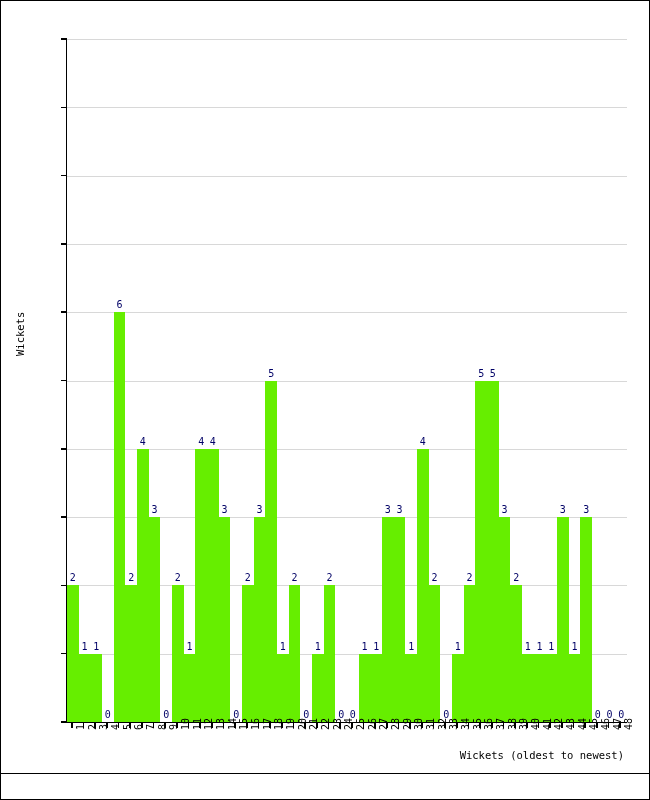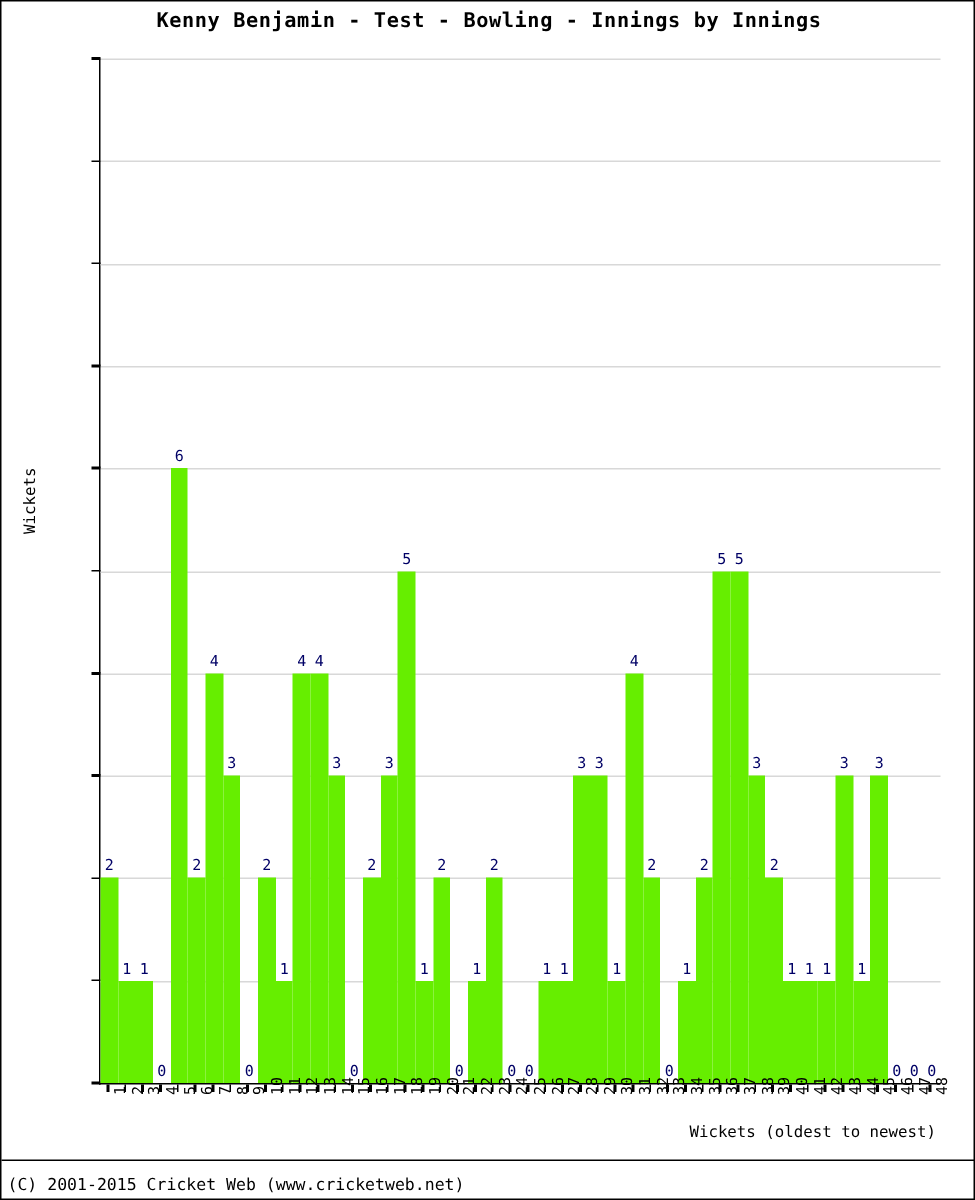--- a/index.html
+++ b/index.html
@@ -141,21 +141,20 @@
     font-size: 11px;
     color: #000000;
     white-space: nowrap;
   }
 </style>
 </head>
 <body>
 
 <div id="figure">
 
-  <div id="chart-title">Kenny Benjamin - Test - Bowling - Innings by Innings</div>
 
   <div id="ylabel">Wickets</div>
 
   <div id="y-tick-labels"></div>
 
   <div id="plot-area">
     <div id="gridlines">
         <div class="gridline" style="top: 614.7px;"></div>
         <div class="gridline" style="top: 546.4px;"></div>
         <div class="gridline" style="top: 478.1px;"></div>
@@ -369,15 +368,14 @@
       <div class="xtick-label" style="left: 576.5px; top: 729px;">44</div>
       <div class="xtick-label" style="left: 588.167px; top: 729px;">45</div>
       <div class="xtick-label" style="left: 599.833px; top: 729px;">46</div>
       <div class="xtick-label" style="left: 611.5px; top: 729px;">47</div>
       <div class="xtick-label" style="left: 623.167px; top: 729px;">48</div>
     </div>
 
   <div id="xaxis-title">Wickets (oldest to newest)</div>
 
   <div id="footer-separator"></div>
-  <div id="copyright">(C) 2001-2015 Cricket Web (www.cricketweb.net)</div>
 
 </div>
 
 </body></html>

